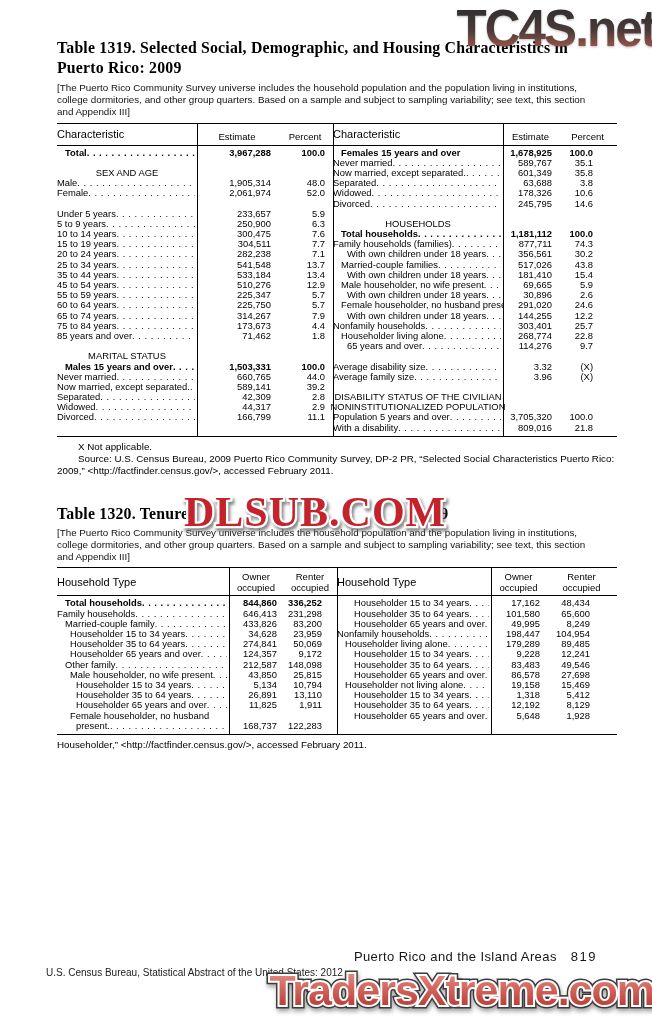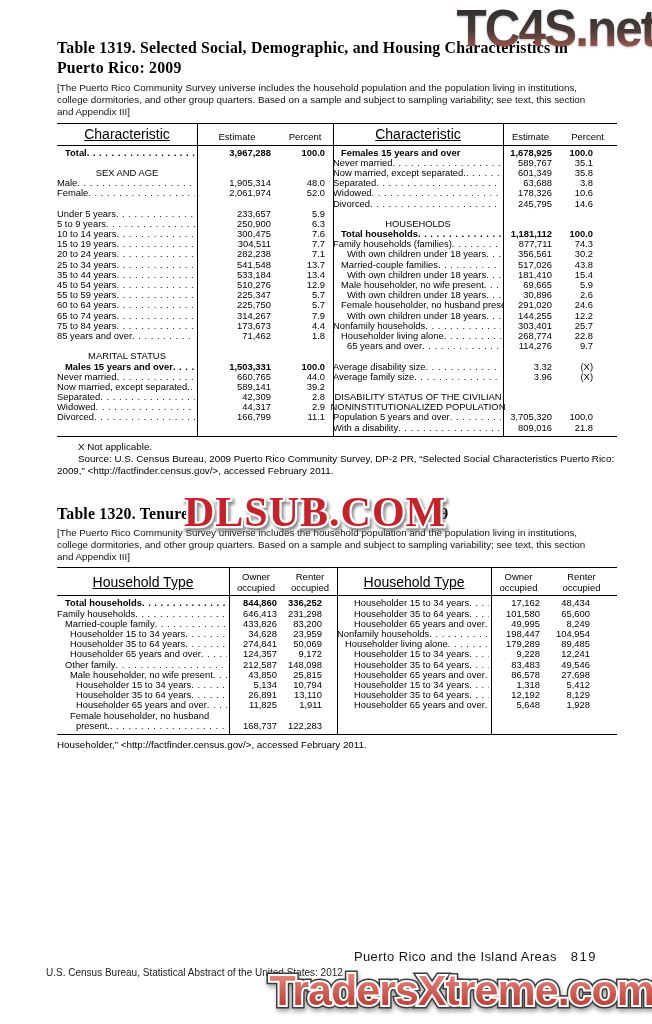--- a/index.html
+++ b/index.html
@@ -28,21 +28,21 @@
   
   .cL1319 { --lw:140px; --w1:80px; --w2:56px; --p2:8px;  width:276px; }
   .cR1319 { --lw:170px; --w1:55px; --w2:59px; --p2:24px; width:284px; }
   .cL1320 { --lw:172px; --w1:54px; --w2:54px; --p2:15px; width:280px; }
   .cR1320 { --lw:154px; --w1:55px; --w2:71px; --p2:27px; width:280px; }
 
   
   .hh { display:flex; }
   .h1319 .hh { height:21px; }
   .h1320 .hh { height:27px; }
-  .hlbl { width:var(--lw); text-align:center; align-self:center; font-size:14px;text-decoration:underline; }
+  .hlbl { width:var(--lw); text-align:left; align-self:center; font-size:11px; }
   .hv  { width:var(--w1); text-align:center; align-self:flex-end; padding-bottom:2px; font-size:9.5px; line-height:10.5px; }
   .hv2c{ width:var(--w2); }
   .hv .stack { display:block; }
 
   
   .r { display:flex; height:10.2px; line-height:10.2px; font-size:9.4px; }
   .r.b { font-weight:bold; }
   .lbl { width:var(--lw); box-sizing:border-box; display:flex; overflow:hidden; padding-right:2px; white-space:nowrap; }
   .r.c .lbl { justify-content:center; overflow:visible; padding-right:0; }
   .txt { white-space:nowrap; }
@@ -789,20 +789,28 @@
           </div>
           <div class="r">
             <span class="lbl" style="padding-left: 17px;">
               <span class="txt">Householder 65 years and over</span>
               <span class="ldr"></span>
             </span>
             <span class="v1">86,578</span>
             <span class="v2">27,698</span>
           </div>
           <div class="r">
+            <span class="lbl" style="padding-left: 8px;">
+              <span class="txt">Householder not living alone</span>
+              <span class="ldr"></span>
+            </span>
+            <span class="v1">19,158</span>
+            <span class="v2">15,469</span>
+          </div>
+          <div class="r">
             <span class="lbl" style="padding-left: 17px;">
               <span class="txt">Householder 15 to 34 years</span>
               <span class="ldr"></span>
             </span>
             <span class="v1">1,318</span>
             <span class="v2">5,412</span>
           </div>
           <div class="r">
             <span class="lbl" style="padding-left: 17px;">
               <span class="txt">Householder 35 to 64 years</span>

